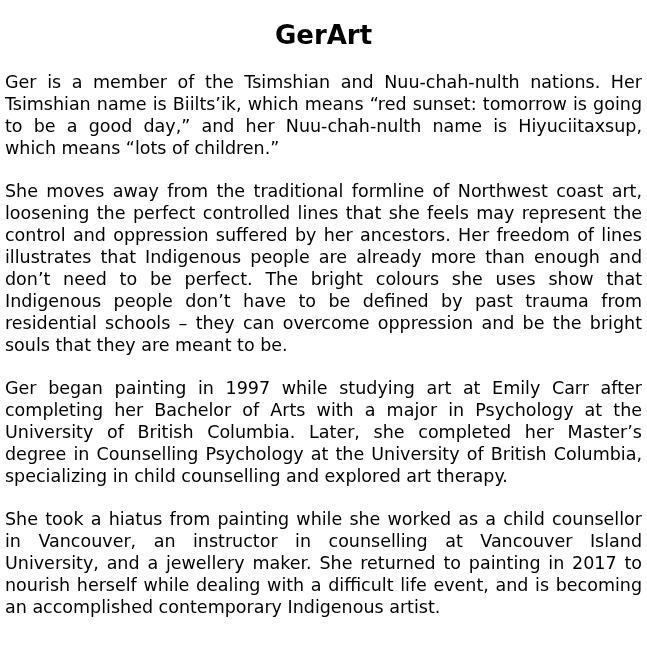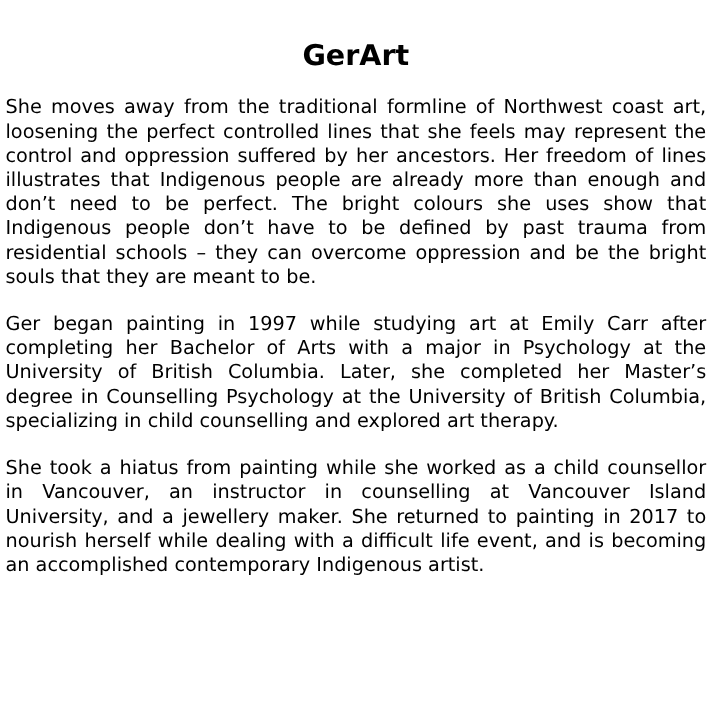--- a/index.html
+++ b/index.html
@@ -11,21 +11,21 @@
     width: 647px;
     min-height: 656px;
     font-family: "DejaVu Sans", "Liberation Sans", sans-serif;
     color: #000000;
     -webkit-font-smoothing: antialiased;
   }
   .page {
     box-sizing: border-box;
     width: 647px;
     min-height: 656px;
-    padding: 16px 5px 20px 5px;
+    padding: 0 5px 20px 5px;
     background: #ffffff;
     overflow: hidden;
   }
   .page-title {
     margin: 20px 0 0 0;
     text-align: center;
     font-size: 26px;
     line-height: 30px;
     font-weight: bold;
     letter-spacing: 0px;
@@ -39,19 +39,20 @@
     text-justify: inter-word;
     color: #000000;
   }
 </style>
 </head>
 <body>
 
 <main class="page">
   <h1 class="page-title">GerArt</h1>
 
+  <p class="body-paragraph">Ger is a member of the Tsimshian and Nuu-chah-nulth nations. Her Tsimshian name is Biilts’ik, which means “red sunset: tomorrow is going to be a good day,” and her Nuu-chah-nulth name is Hiyuciitaxsup, which means “lots of children.”</p>
 
   <p class="body-paragraph">She moves away from the traditional formline of Northwest coast art, loosening the perfect controlled lines that she feels may represent the control and oppression suffered by her ancestors. Her freedom of lines illustrates that Indigenous people are already more than enough and don’t need to be perfect. The bright colours she uses show that Indigenous people don’t have to be defined by past trauma from residential schools – they can overcome oppression and be the bright souls that they are meant to be.</p>
 
   <p class="body-paragraph">Ger began painting in 1997 while studying art at Emily Carr after completing her Bachelor of Arts with a major in Psychology at the University of British Columbia. Later, she completed her Master’s degree in Counselling Psychology at the University of British Columbia, specializing in child counselling and explored art therapy.</p>
 
   <p class="body-paragraph">She took a hiatus from painting while she worked as a child counsellor in Vancouver, an instructor in counselling at Vancouver Island University, and a jewellery maker. She returned to painting in 2017 to nourish herself while dealing with a difficult life event, and is becoming an accomplished contemporary Indigenous artist.</p>
 </main>
 
 </body></html>

